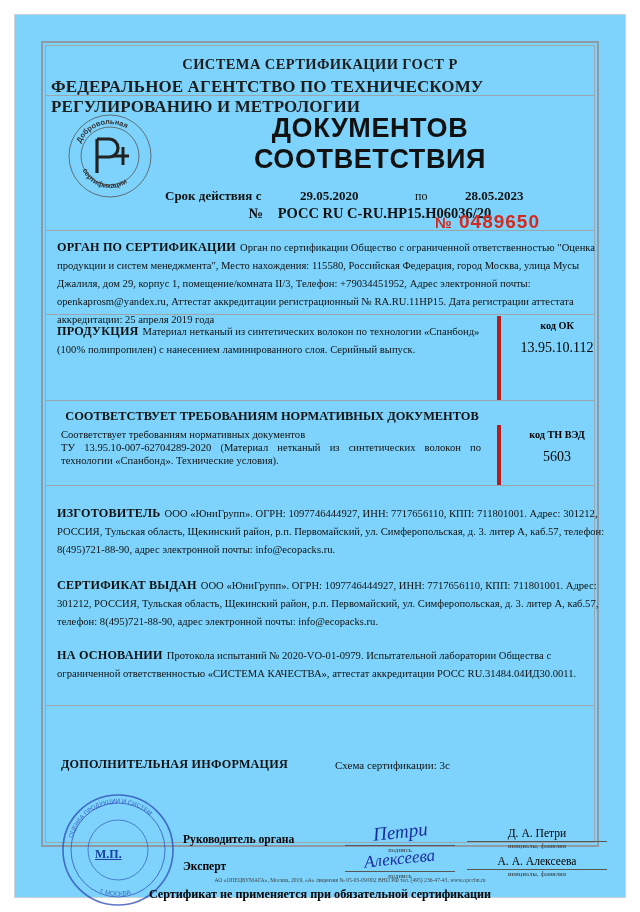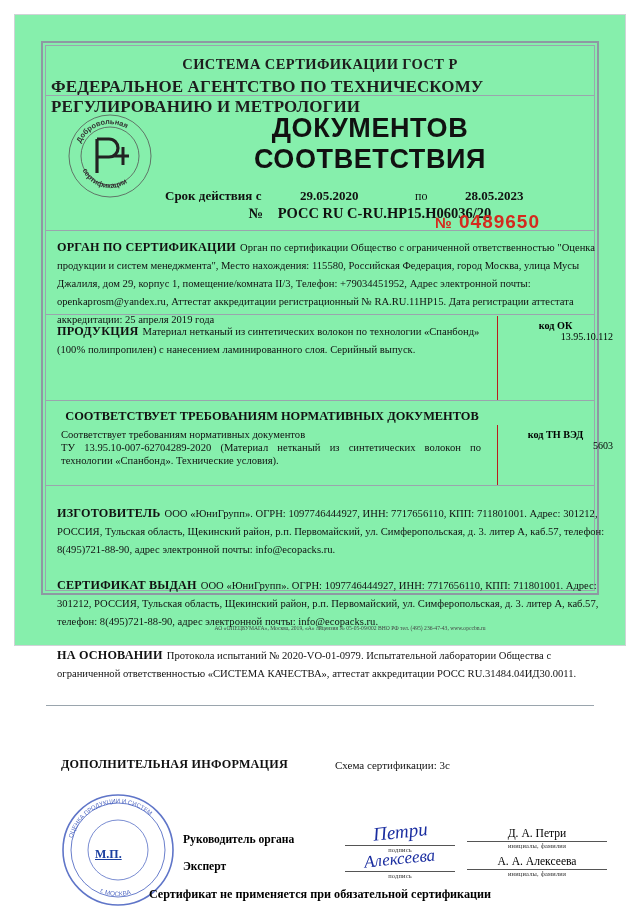--- a/index.html
+++ b/index.html
@@ -15,22 +15,22 @@
     width: 640px;
     height: 912px;
     background: #ffffff;
     overflow: hidden;
   }
   .sheet {
     position: absolute;
     left: 14px;
     top: 14px;
     width: 612px;
-    height: 632px;
-    background: #86efac;
+    height: 884px;
+    background: #7dd3fc;
     border: 1px solid #cfd3d6;
     box-sizing: border-box;
   }
   .border-outer {
     position: absolute;
     left: 26px;
     top: 26px;
     right: 26px;
     bottom: 50px;
     border: 2px solid #8e99a3;
@@ -132,32 +132,33 @@
     font-weight: bold;
     letter-spacing: 0.2px;
   }
   .body-t {
     font-size: 10.6px;
     line-height: 13.2px;
     text-align: justify;
   }
   .codebox {
     position: absolute;
-    border-left: 1px solid #b91c1c;
+    border-left: 4px solid #b91c1c;
     box-sizing: border-box;
   }
   .codebox .ct {
     font-size: 10.2px;
     font-weight: bold;
     text-align: center;
     margin-top: 4px;
   }
   .codebox .cv {
-    font-size: 10px;
-    text-align: right;
+    font-size: 14px;
+    text-align: center;
+    margin-top: 9px;
   }
   .center-bold {
     text-align: center;
     font-size: 12.4px;
     font-weight: bold;
   }
   .sign-row { position: absolute; font-size: 11.6px; }
   .sign-label { font-weight: bold; }
   .tiny {
     font-size: 6.4px;

